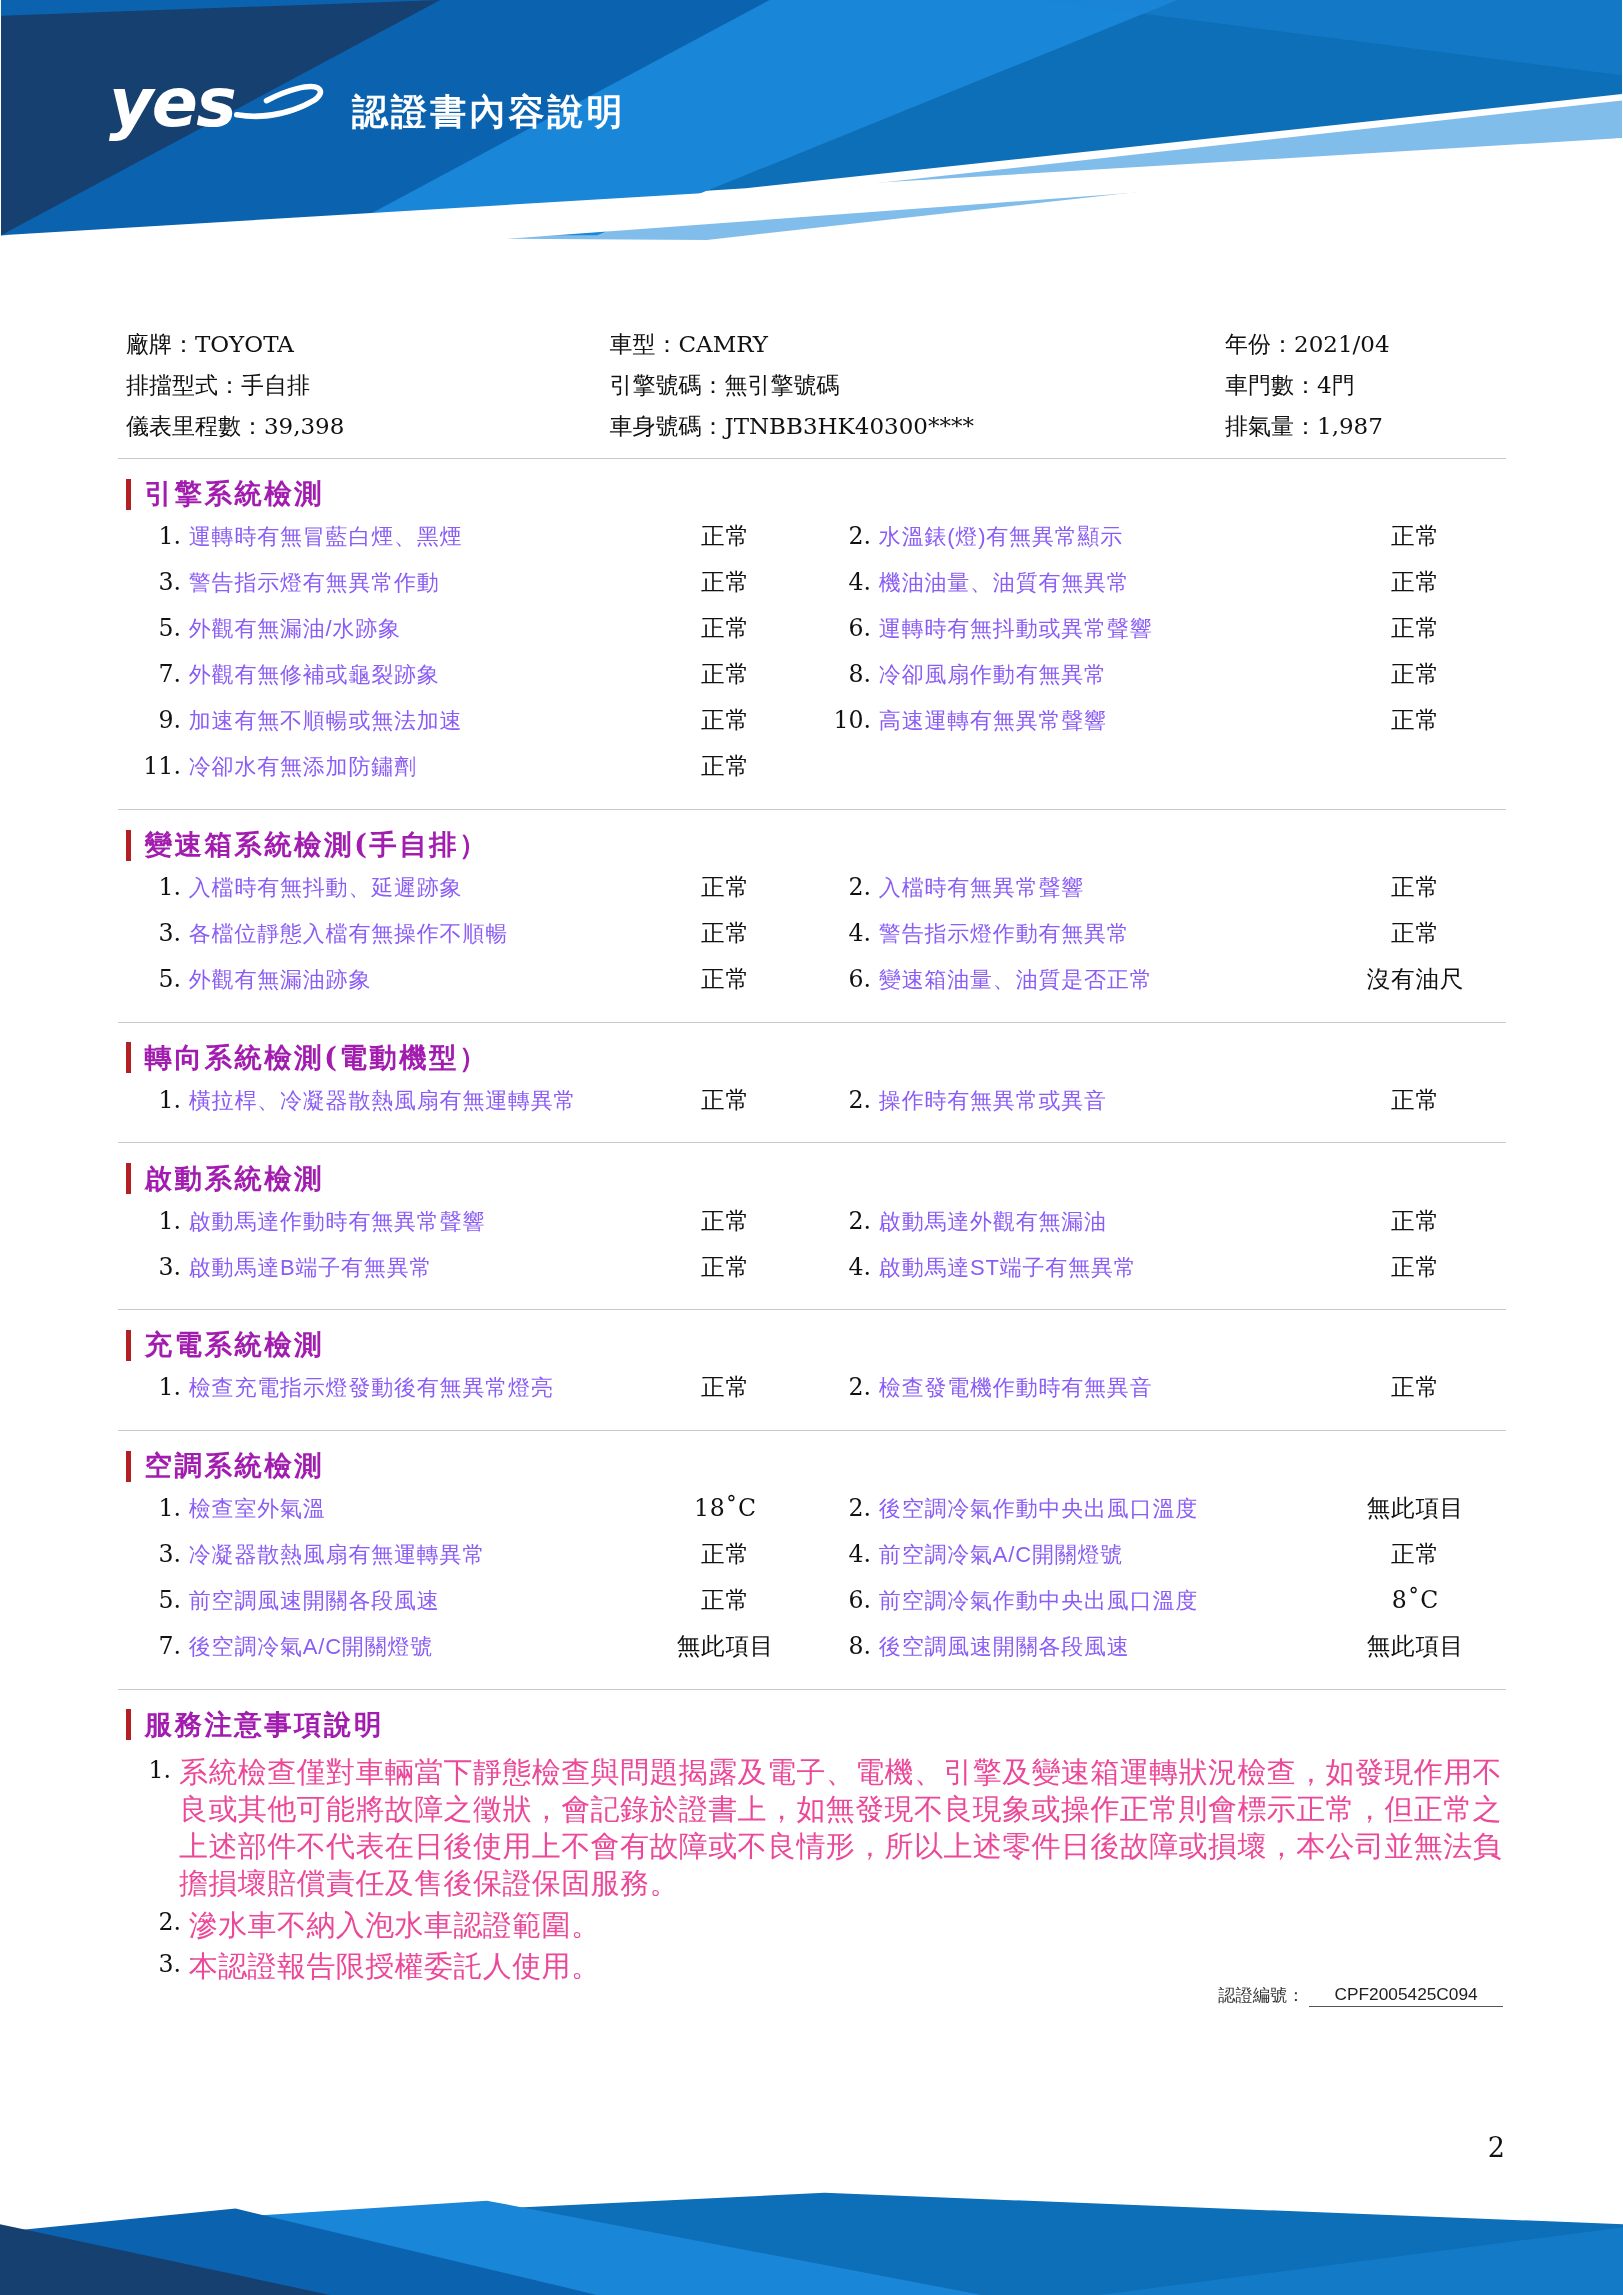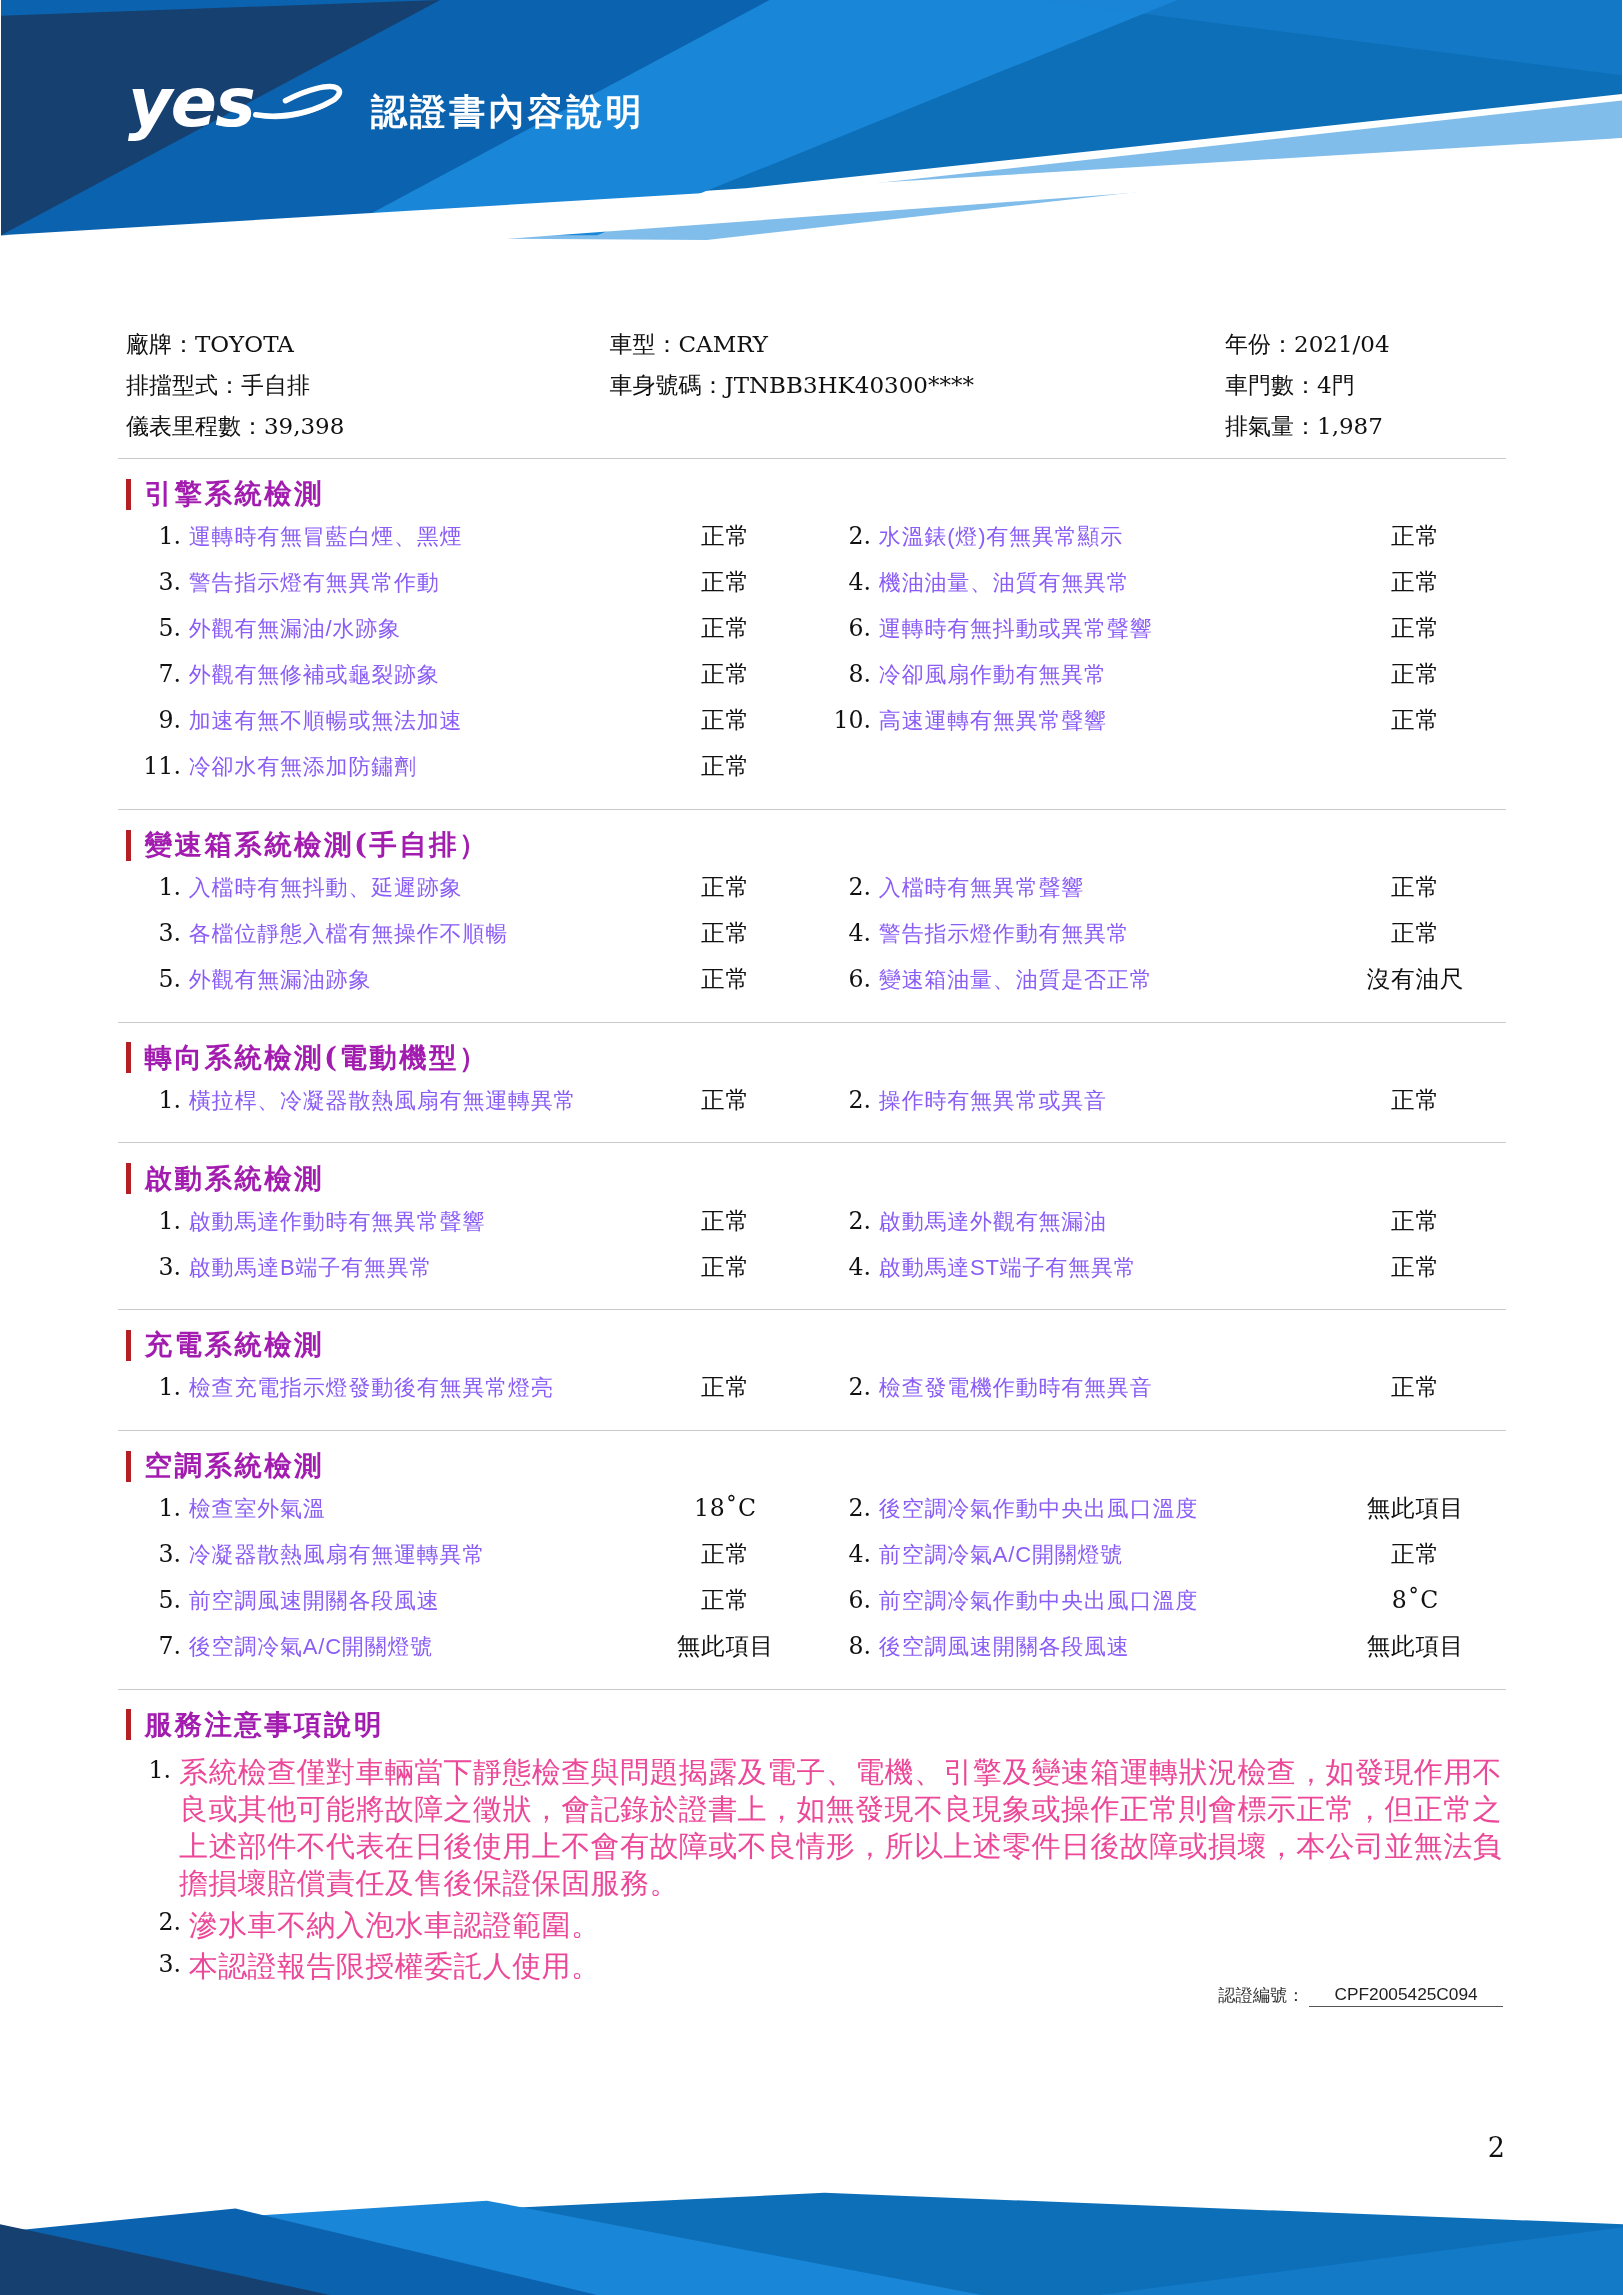--- a/index.html
+++ b/index.html
@@ -20,21 +20,21 @@
   .header {
     position: relative;
     width: 1623px;
     height: 298px;
     overflow: hidden;
     background: #ffffff;
   }
   .hdr-svg { position: absolute; top: 0; left: 0; }
   .logo-wrap {
     position: absolute;
-    left: 128px;
+    left: 109px;
     top: 69px;
     display: flex;
     align-items: center;
     gap: 31px;
   }
   .logo-mark {
     position: relative;
     width: 212px;
     height: 86px;
   }
@@ -245,20 +245,21 @@
   <div class="content">
 
     <div class="vehicle-info">
       <div class="vi-col c1">
         <div>廠牌：TOYOTA</div>
         <div>排擋型式：手自排</div>
         <div>儀表里程數：39,398</div>
       </div>
       <div class="vi-col c2">
         <div>車型：CAMRY</div>
+        <div>引擎號碼：無引擎號碼</div>
         <div>車身號碼：JTNBB3HK40300****</div>
       </div>
       <div class="vi-col c3">
         <div>年份：2021/04</div>
         <div>車門數：4門</div>
         <div>排氣量：1,987</div>
       </div>
     </div>
 
     <div class="section">

